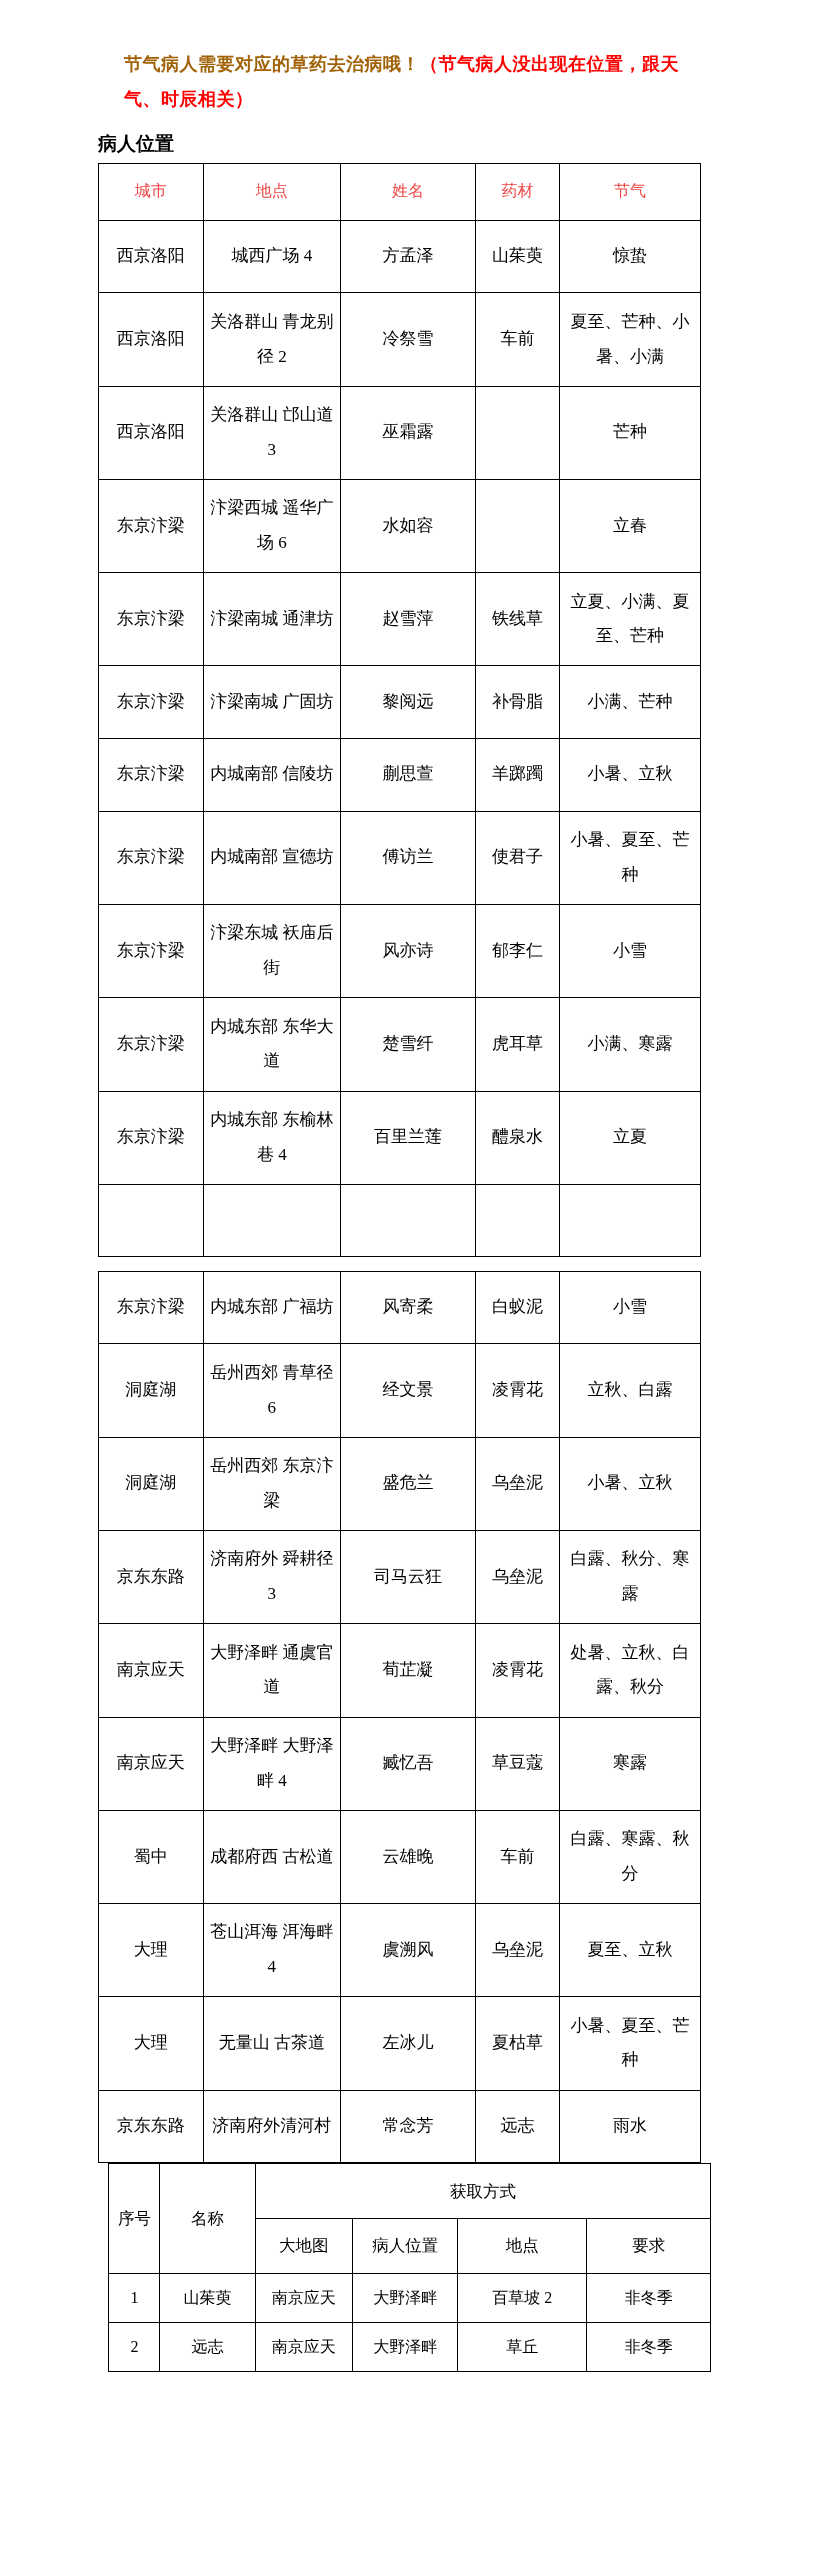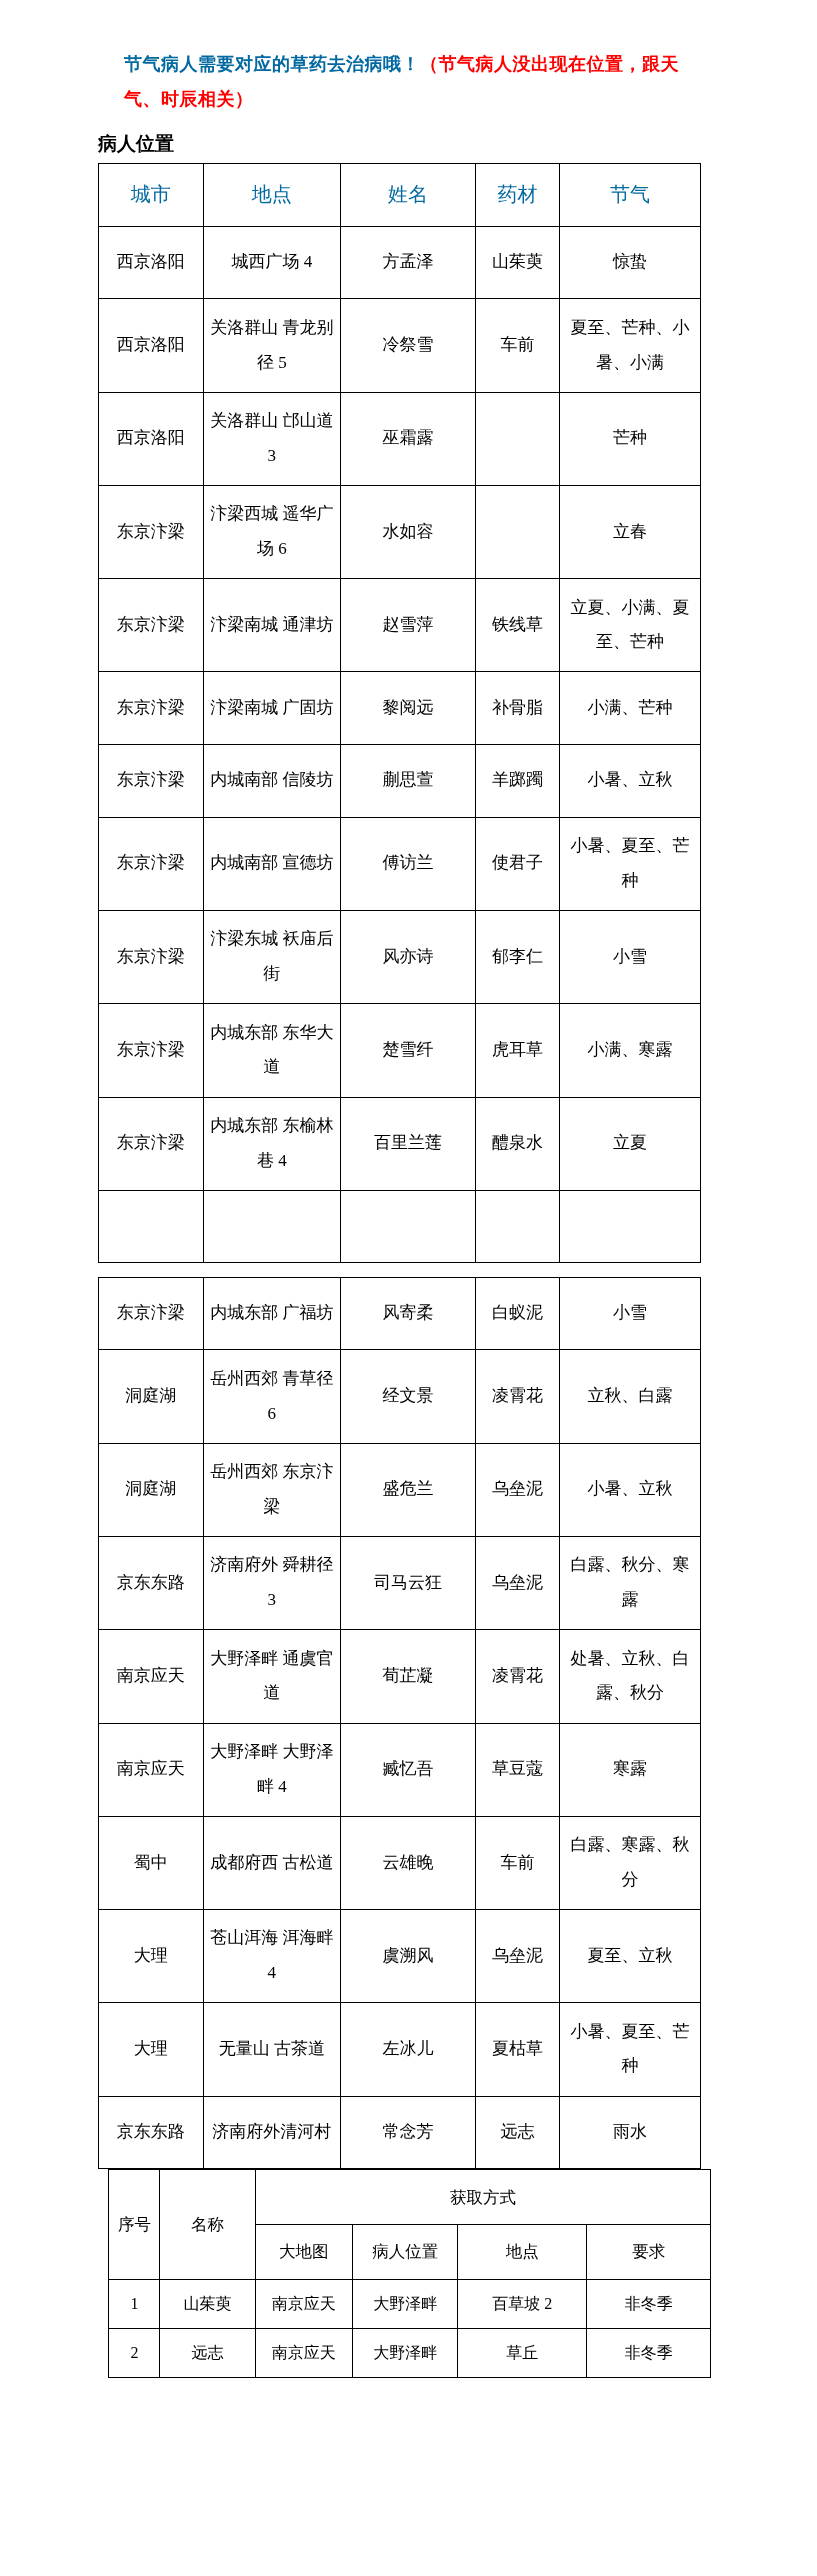--- a/index.html
+++ b/index.html
@@ -15,21 +15,21 @@
     padding-bottom: 67px;
   }
   .doc-title {
     margin: 0 0 0 26px;
     width: 577px;
     font-size: 18px;
     font-weight: bold;
     line-height: 1.95;
     letter-spacing: 0.5px;
   }
-  .t-black { color: #0369a1; }
+  .t-black { color: #a16207; }
   .t-red { color: #ff0000; }
   .section-title {
     font-size: 19px;
     font-weight: bold;
     margin: 13.4px 0 6.2px 0;
   }
   .herb-title { margin: 33px 0 13.4px 0; }
   table.tbl {
     border-collapse: collapse;
     table-layout: fixed;
@@ -39,23 +39,23 @@
   table.shift { margin-left: 10.3px; }
   table.gap-top { margin-top: 13.4px; }
   .tbl th, .tbl td {
     border: 1px solid #000000;
     text-align: center;
     vertical-align: middle;
     overflow: hidden;
     word-break: break-word;
   }
   .patient th {
-    color: #0369a1;
+    color: #ef4444;
     font-weight: normal;
-    font-size: 20px;
+    font-size: 16px;
     padding: 17.5px 3.1px;
     font-family: Liberation Serif, serif;
   }
   .patient td {
     font-size: 17px;
     line-height: 2.05;
     padding: 11.3px 5.2px;
     height: 49px;
   }
   .herb th {
@@ -116,21 +116,21 @@
     <tbody>
         <tr>
           <td>西京洛阳</td>
           <td>城西广场 4</td>
           <td>方孟泽</td>
           <td>山茱萸</td>
           <td>惊蛰</td>
         </tr>
         <tr>
           <td>西京洛阳</td>
-          <td>关洛群山 青龙别径 5</td>
+          <td>关洛群山 青龙别径 2</td>
           <td>冷祭雪</td>
           <td>车前</td>
           <td>夏至、芒种、小暑、小满</td>
         </tr>
         <tr>
           <td>西京洛阳</td>
           <td>关洛群山 邙山道 3</td>
           <td>巫霜露</td>
           <td></td>
           <td>芒种</td>

